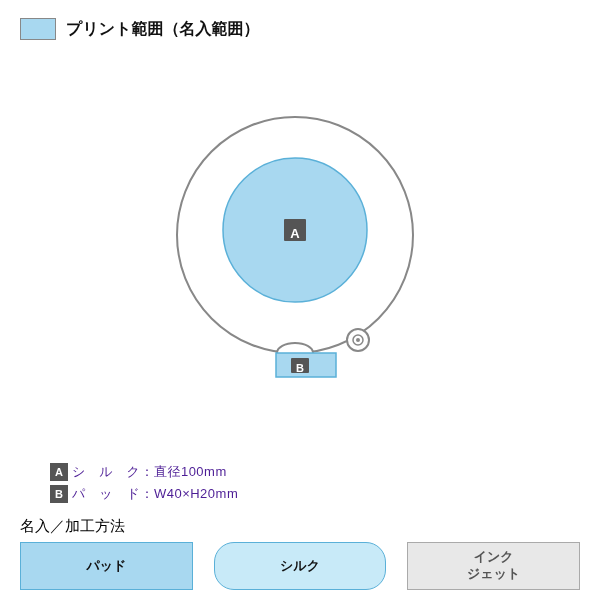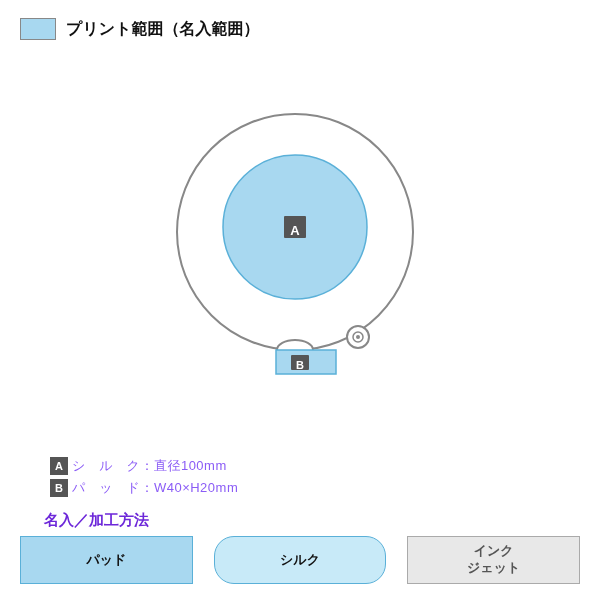--- a/index.html
+++ b/index.html
@@ -8,21 +8,21 @@
       height: 600px;
       background: #fff;
       font-family: 'Meiryo', 'MS Gothic', sans-serif;
       overflow: hidden;
       position: relative;
     }
 
     .container {
       width: 600px;
       height: 600px;
-      padding: 18px 20px 16px 20px;
+      padding: 18px 20px 10px 20px;
       display: flex;
       flex-direction: column;
     }
 
     
     .legend-row {
       display: flex;
       align-items: center;
       gap: 10px;
       margin-bottom: 10px;
@@ -76,34 +76,33 @@
       height: 18px;
       background: #555;
       color: #fff;
       font-size: 11px;
       font-weight: bold;
       margin-right: 4px;
       flex-shrink: 0;
     }
     .info-detail {
       font-size: 13px;
-      color: #8b5cf6;
+      color: #4c1d95;
       letter-spacing: 0.5px;
     }
 
     
     .method-section {
       margin-top: 4px;
     }
     .method-title {
       font-size: 15px;
-      font-weight: bold;
-      color: #6d28d9;
+      font-weight: normal;
+      color: #000000;
       margin-bottom: 6px;
-      margin-left: 24px;
     }
     .method-buttons {
       display: flex;
       gap: 21px;
     }
     .method-btn {
       flex: 1;
       height: 48px;
       border: 1.5px solid #aaa;
       display: flex;

